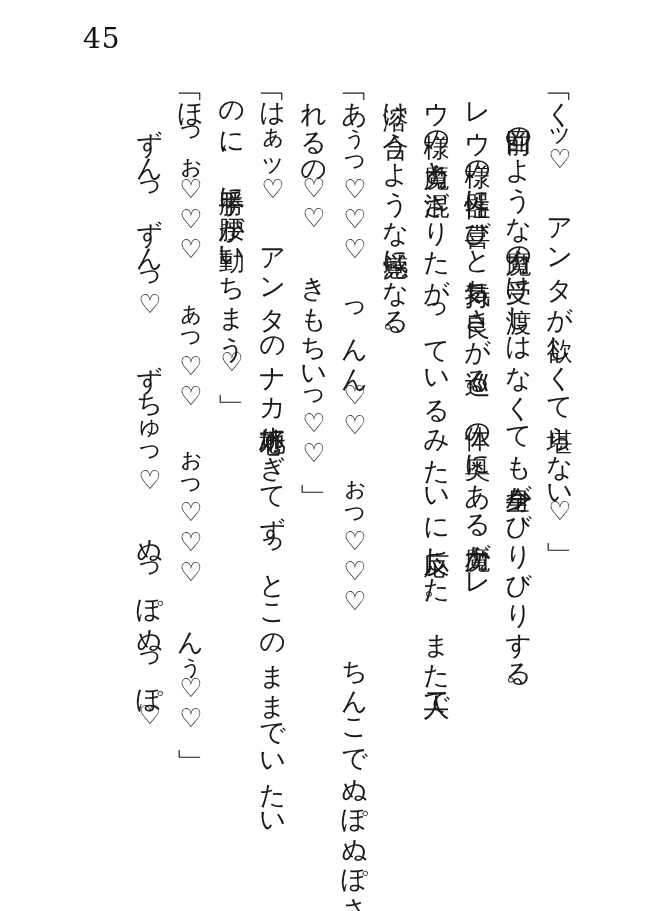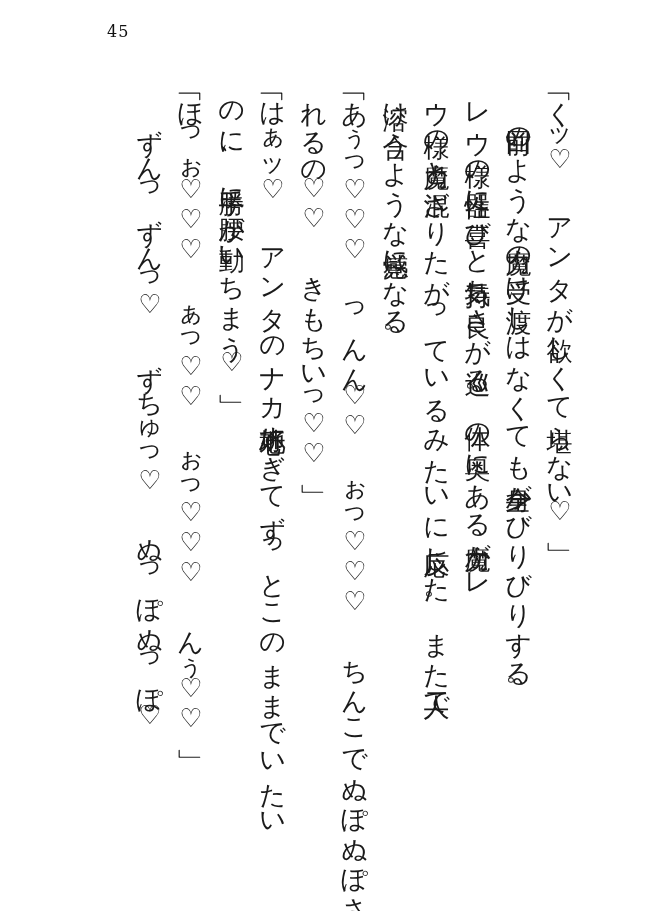--- a/index.html
+++ b/index.html
@@ -12,24 +12,23 @@
     background: #ffffff;
     position: relative;
     overflow: hidden;
     font-family: "DejaVu Serif", "Liberation Serif", serif;
     color: #1a1a1a;
   }
   .page-number {
     position: absolute;
     left: 83px;
     top: 22px;
-    font-size: 16px;
+    font-size: 28px;
     letter-spacing: 1px;
     color: #111111;
-    margin-left: 24px;
   }
   .text-block {
     position: absolute;
     top: 84px;
     right: 74px;
     height: 792px;
     writing-mode: vertical-rl;
     -webkit-writing-mode: vertical-rl;
     text-orientation: upright;
     -webkit-text-orientation: upright;

